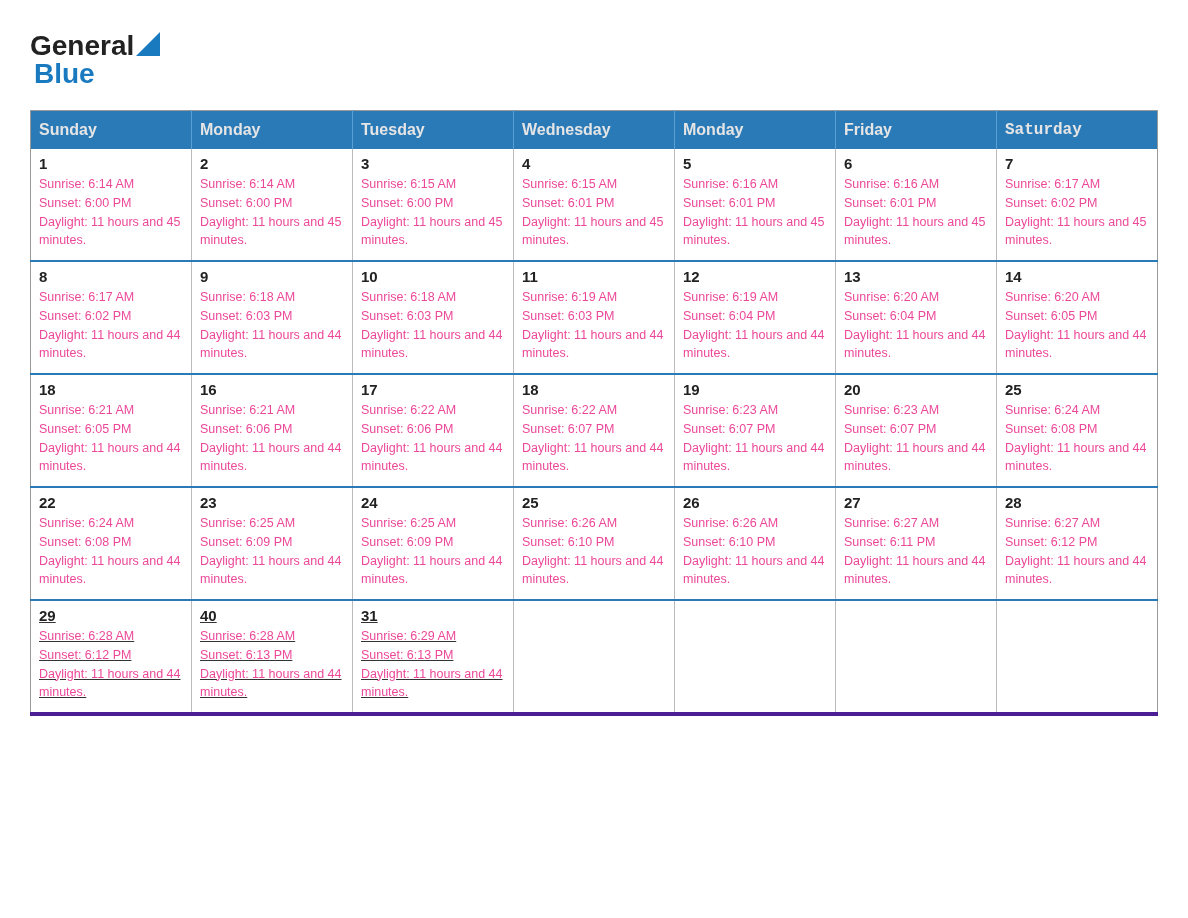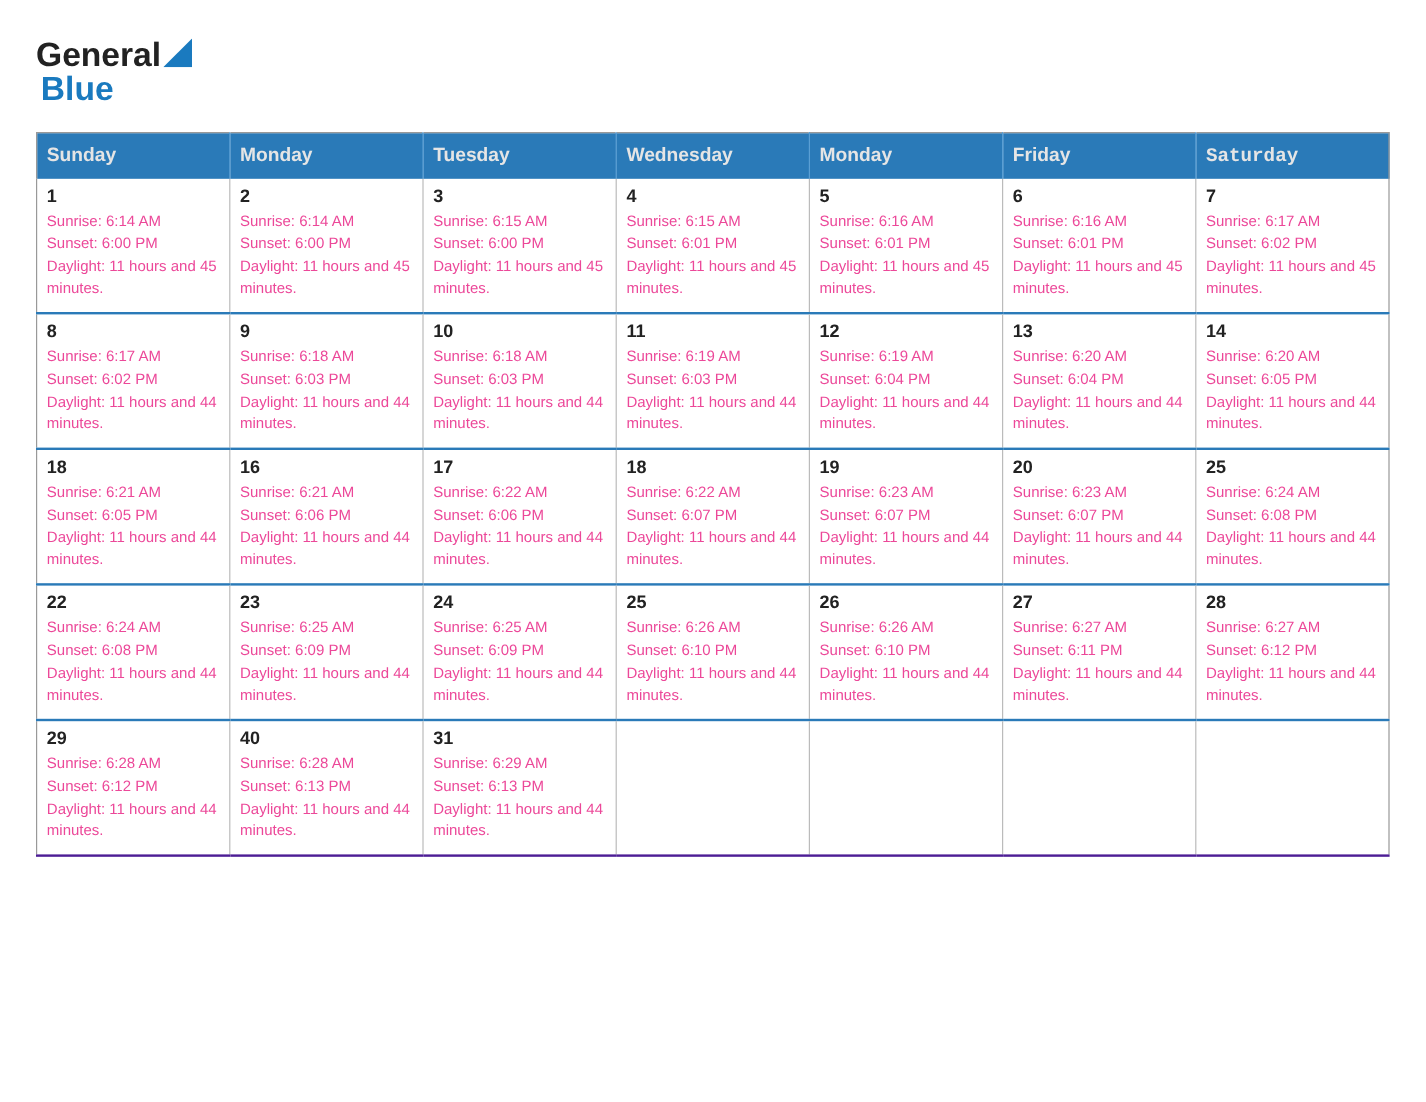--- a/index.html
+++ b/index.html
@@ -61,21 +61,22 @@
       border-bottom: 2px solid #2a7ab8;
       font-size: 13px;
       color: #333;
       width: 14.28%;
       min-height: 90px;
     }
     .calendar-table tbody tr td:last-child {
       border-right: none;
     }
     .calendar-table tbody tr:last-child td {
-      border-bottom: 2px solid #4c1d95;
+      border-bottom: 4px solid #4c1d95;
+      text-decoration: underline;
     }
     .day-number {
       font-size: 15px;
       font-weight: bold;
       color: #222;
       display: block;
       margin-bottom: 3px;
     }
     .day-info {
       font-size: 12.5px;

